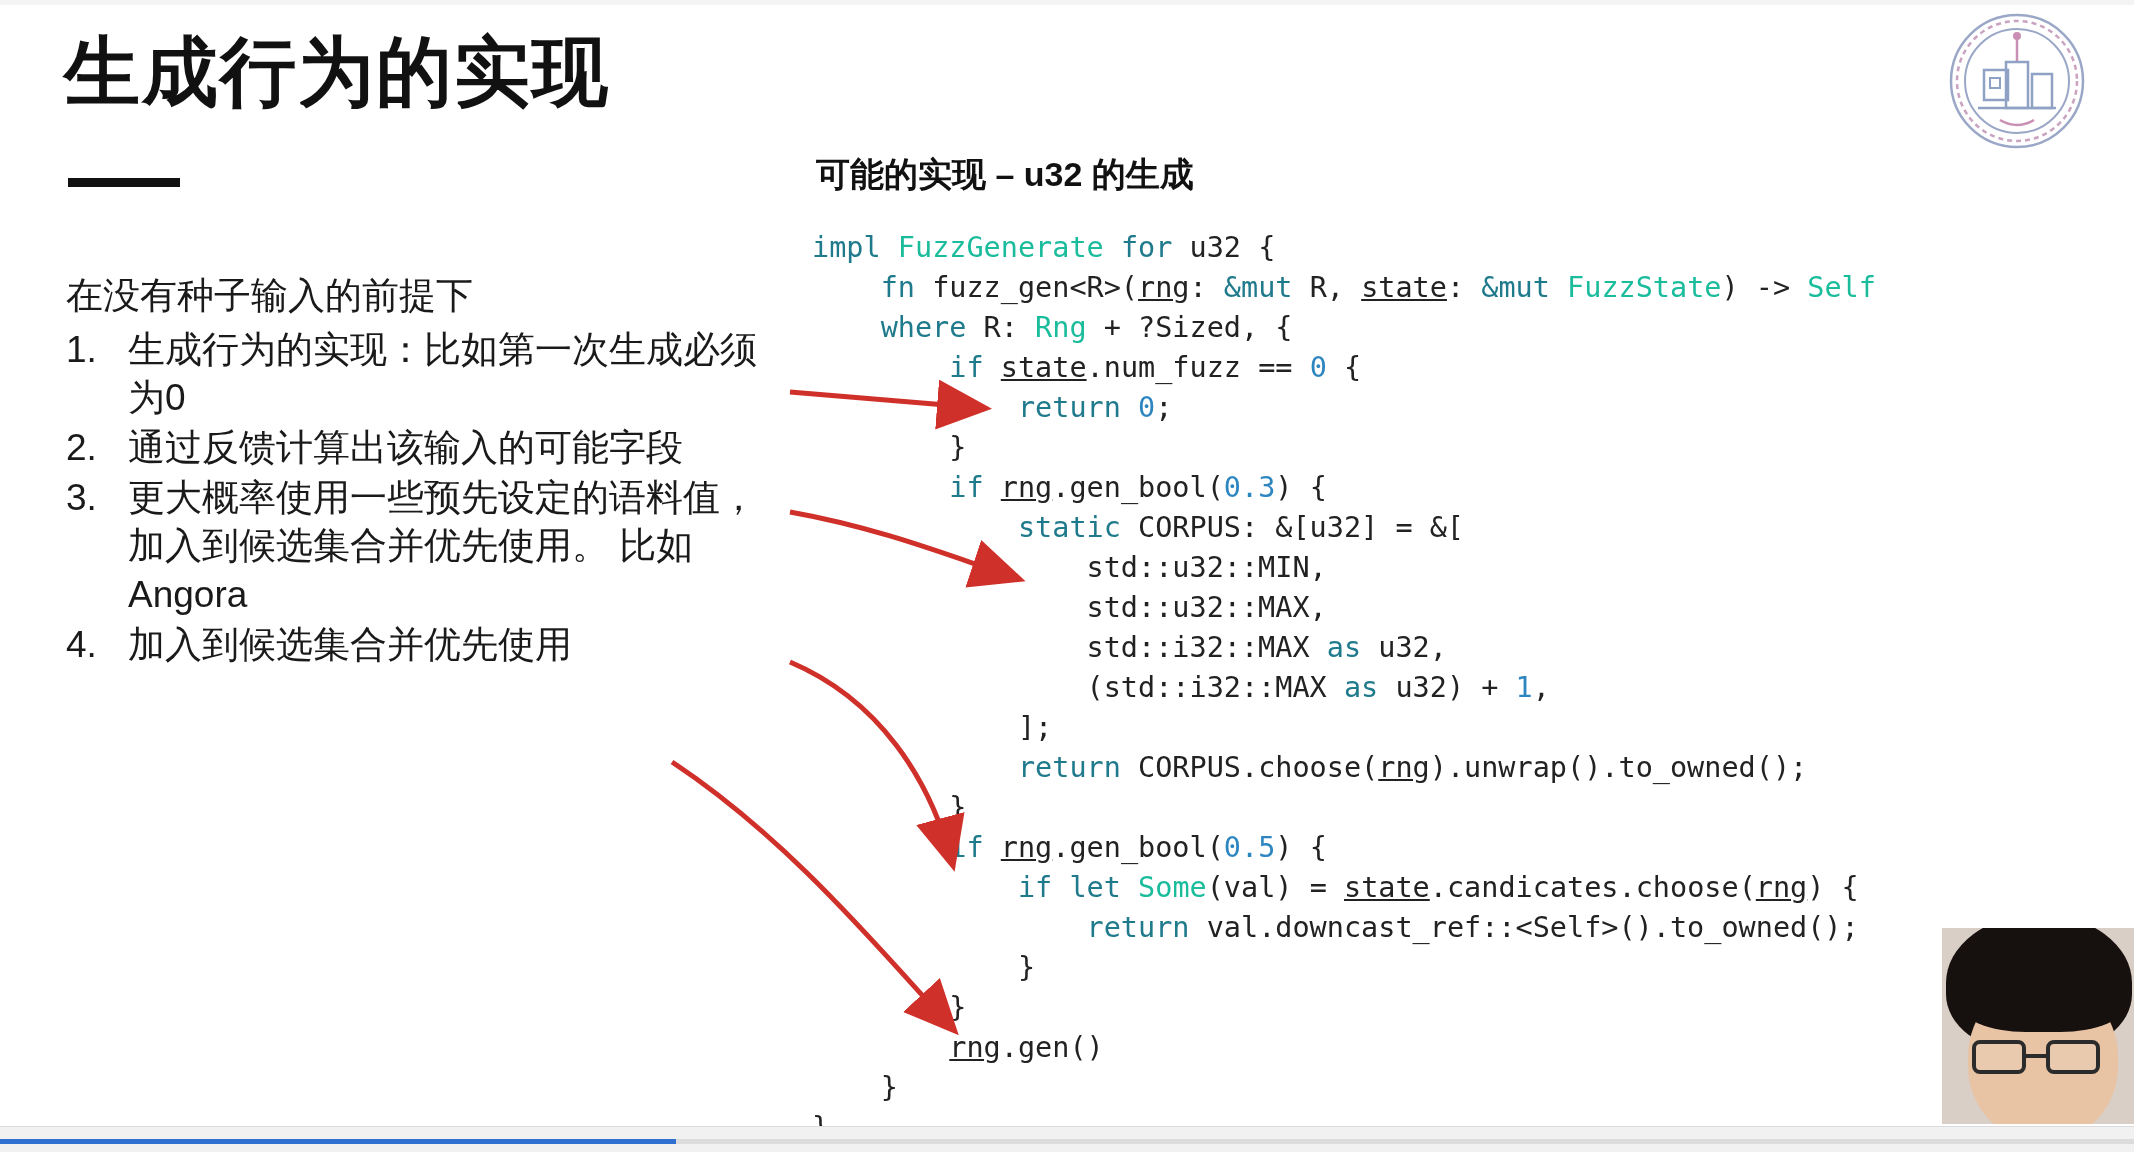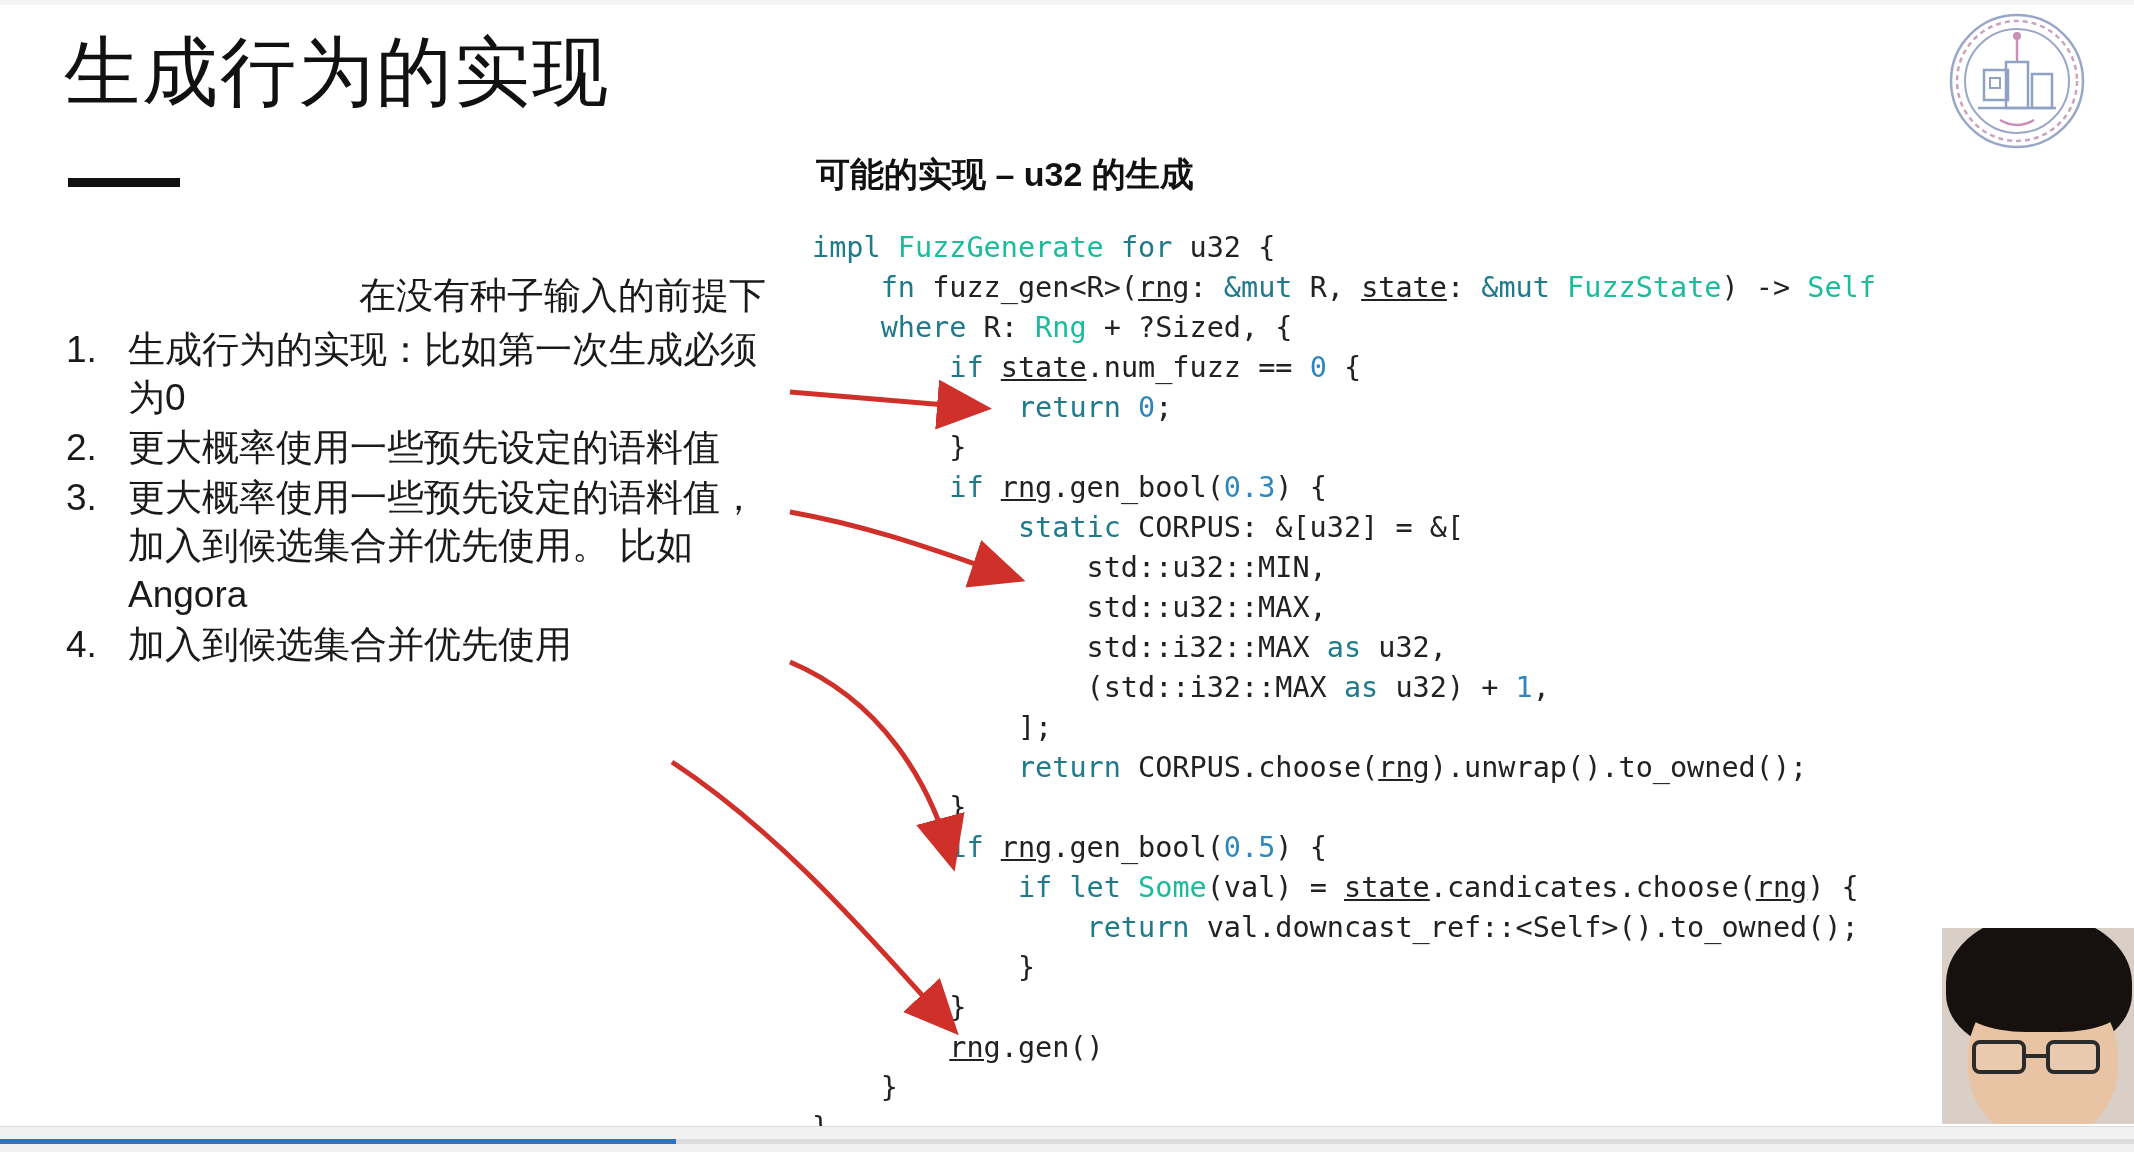--- a/index.html
+++ b/index.html
@@ -17,21 +17,21 @@
     background: #ffffff;
     overflow: hidden;
   }
 
   
   #title {
     position: absolute;
     left: 64px;
     top: 22px;
     font-size: 76px;
-    font-weight: normal;
+    font-weight: bold;
     color: #111111;
     letter-spacing: 2px;
     white-space: nowrap;
   }
   #title-rule {
     position: absolute;
     left: 68px;
     top: 178px;
     width: 112px;
     height: 9px;
@@ -44,21 +44,20 @@
     left: 66px;
     top: 272px;
     width: 700px;
     color: #1a1a1a;
     font-size: 37px;
     line-height: 1.30;
   }
   #left-intro {
     margin-bottom: 6px;
     white-space: nowrap;
-    text-align: right;
   }
   .ol-item {
     display: flex;
     align-items: flex-start;
     margin-bottom: 2px;
   }
   .ol-num {
     width: 62px;
     flex: 0 0 62px;
     text-align: left;
@@ -218,21 +217,21 @@
 
   <div id="left-col">
     <div id="left-intro">在没有种子输入的前提下</div>
 
     <div class="ol-item">
       <div class="ol-num">1.</div>
       <div class="ol-text">生成行为的实现：比如第一次生成必须为0</div>
     </div>
     <div class="ol-item">
       <div class="ol-num">2.</div>
-      <div class="ol-text">更大概率使用一些预先设定的语料值</div>
+      <div class="ol-text">通过反馈计算出该输入的可能字段</div>
     </div>
     <div class="ol-item">
       <div class="ol-num">3.</div>
       <div class="ol-text">更大概率使用一些预先设定的语料值，加入到候选集合并优先使用。  比如 Angora</div>
     </div>
     <div class="ol-item">
       <div class="ol-num">4.</div>
       <div class="ol-text">加入到候选集合并优先使用</div>
     </div>
   </div>

